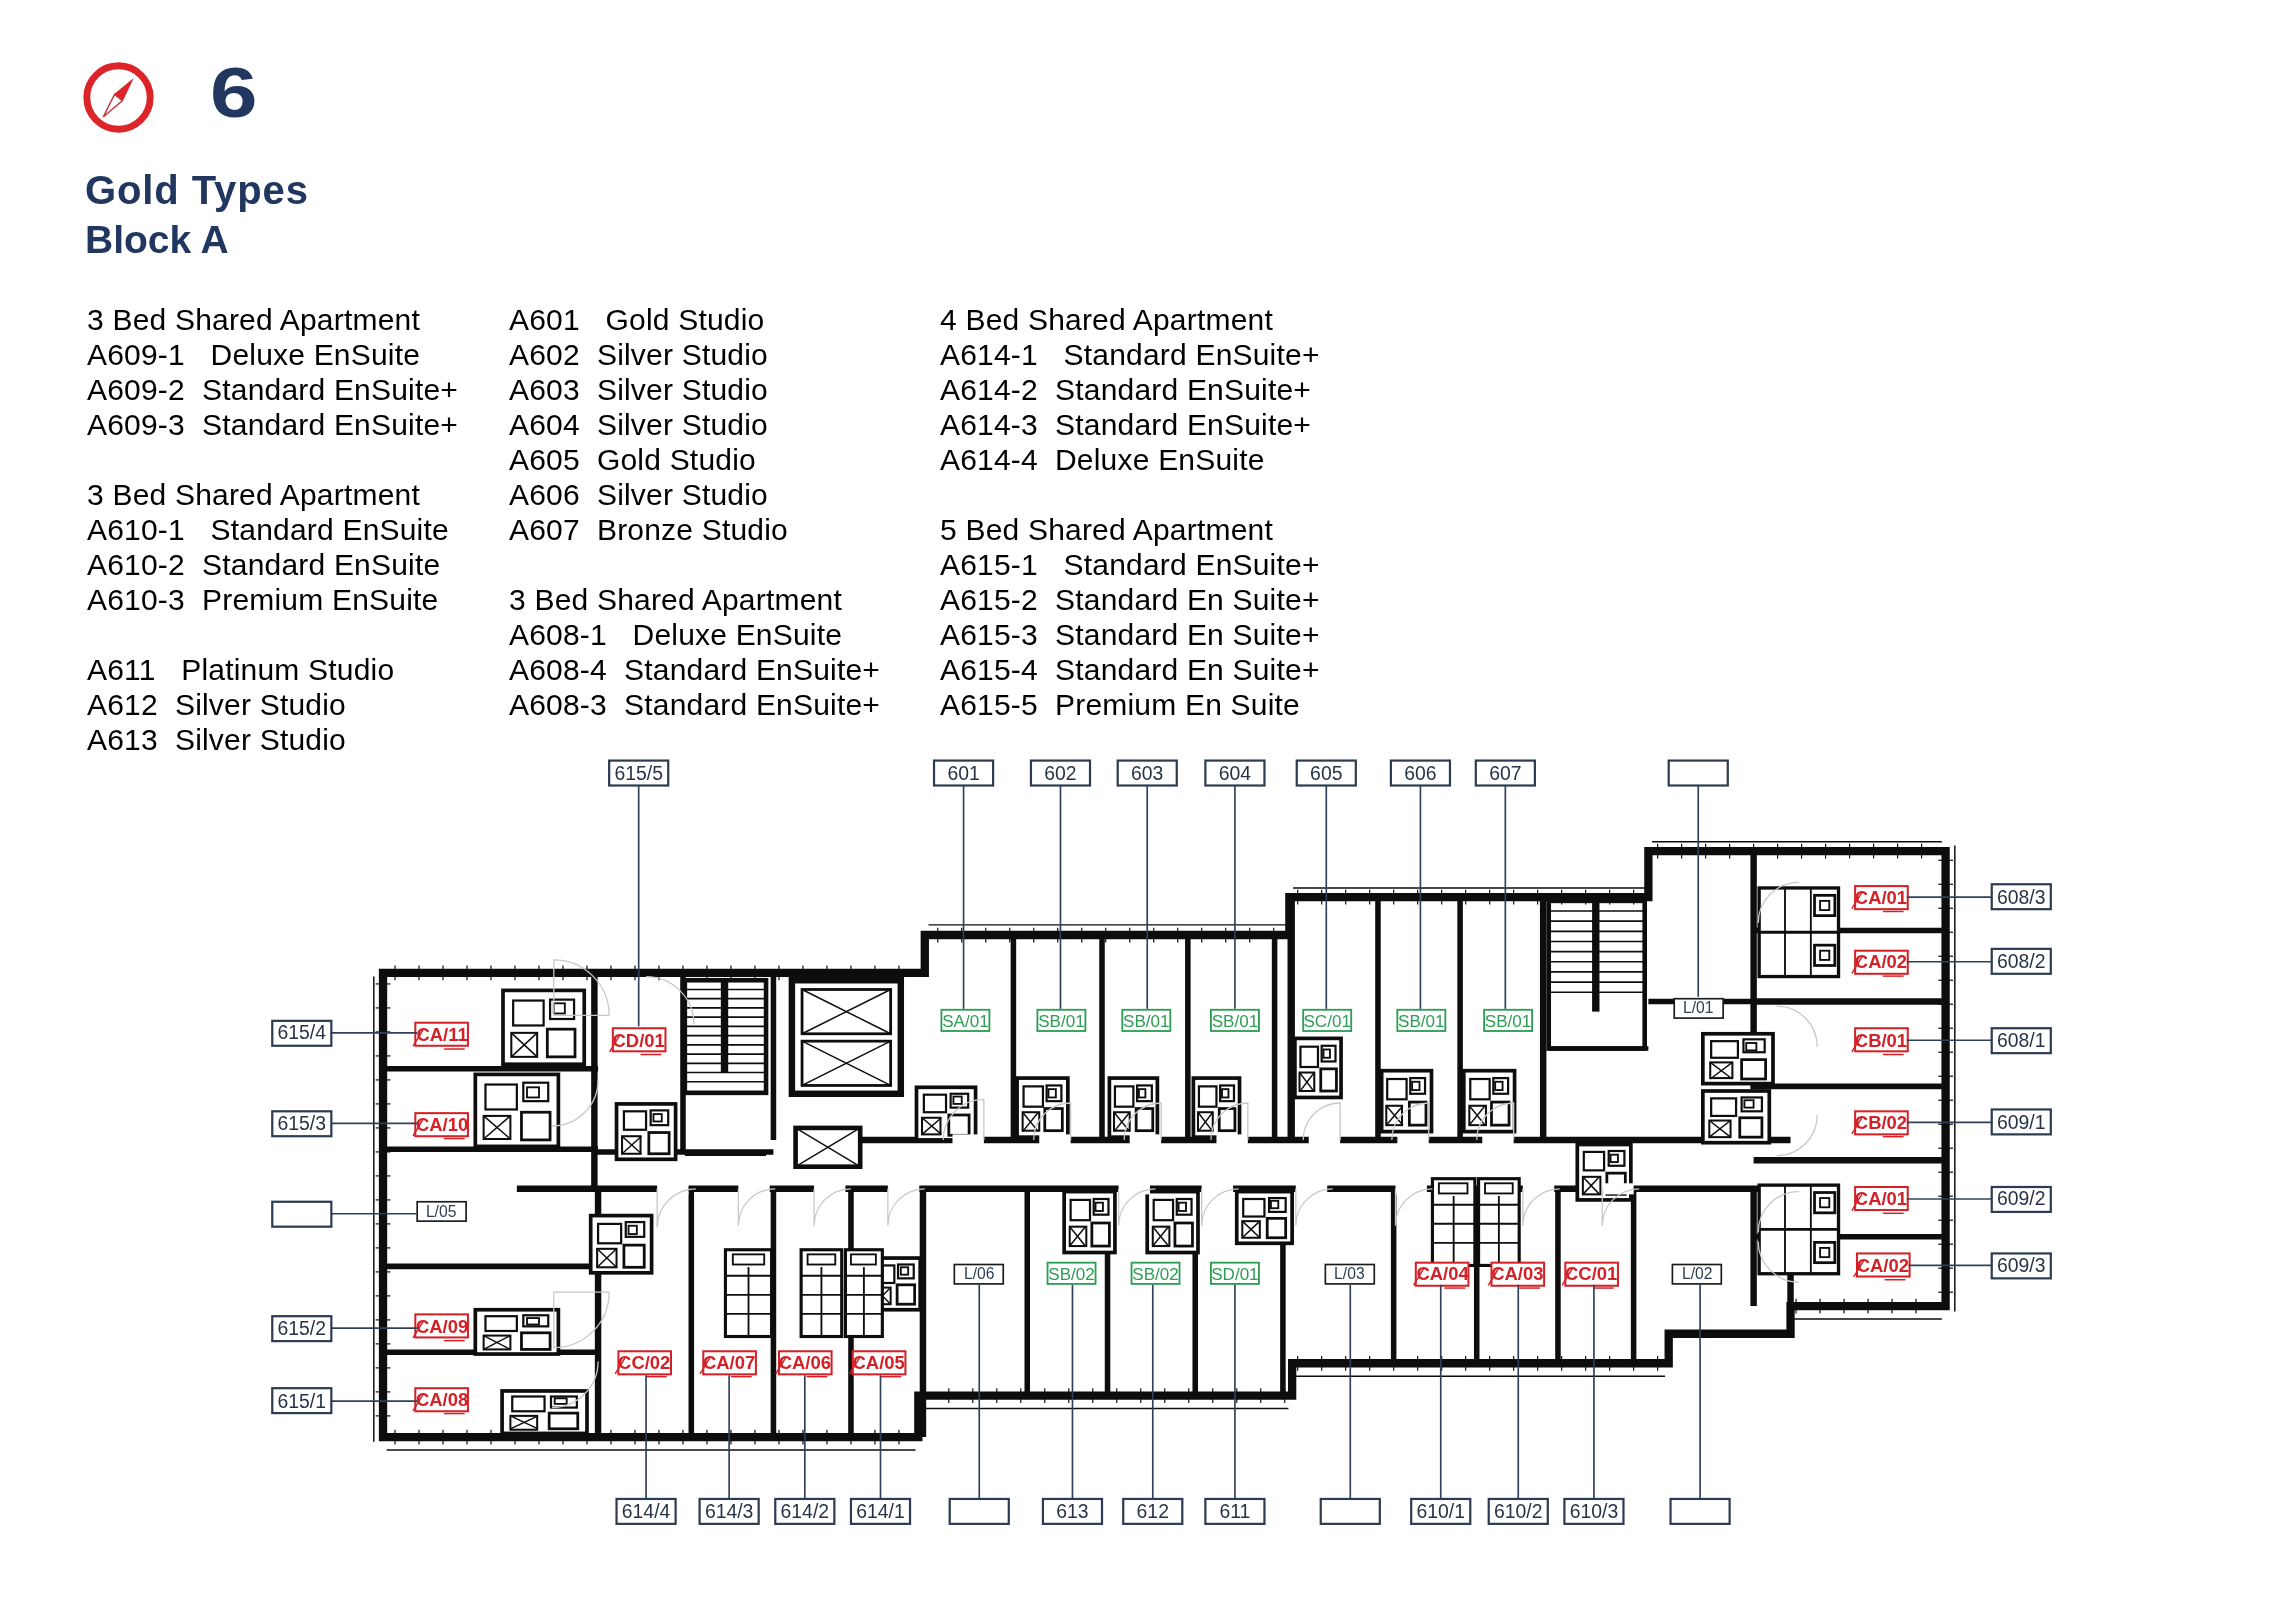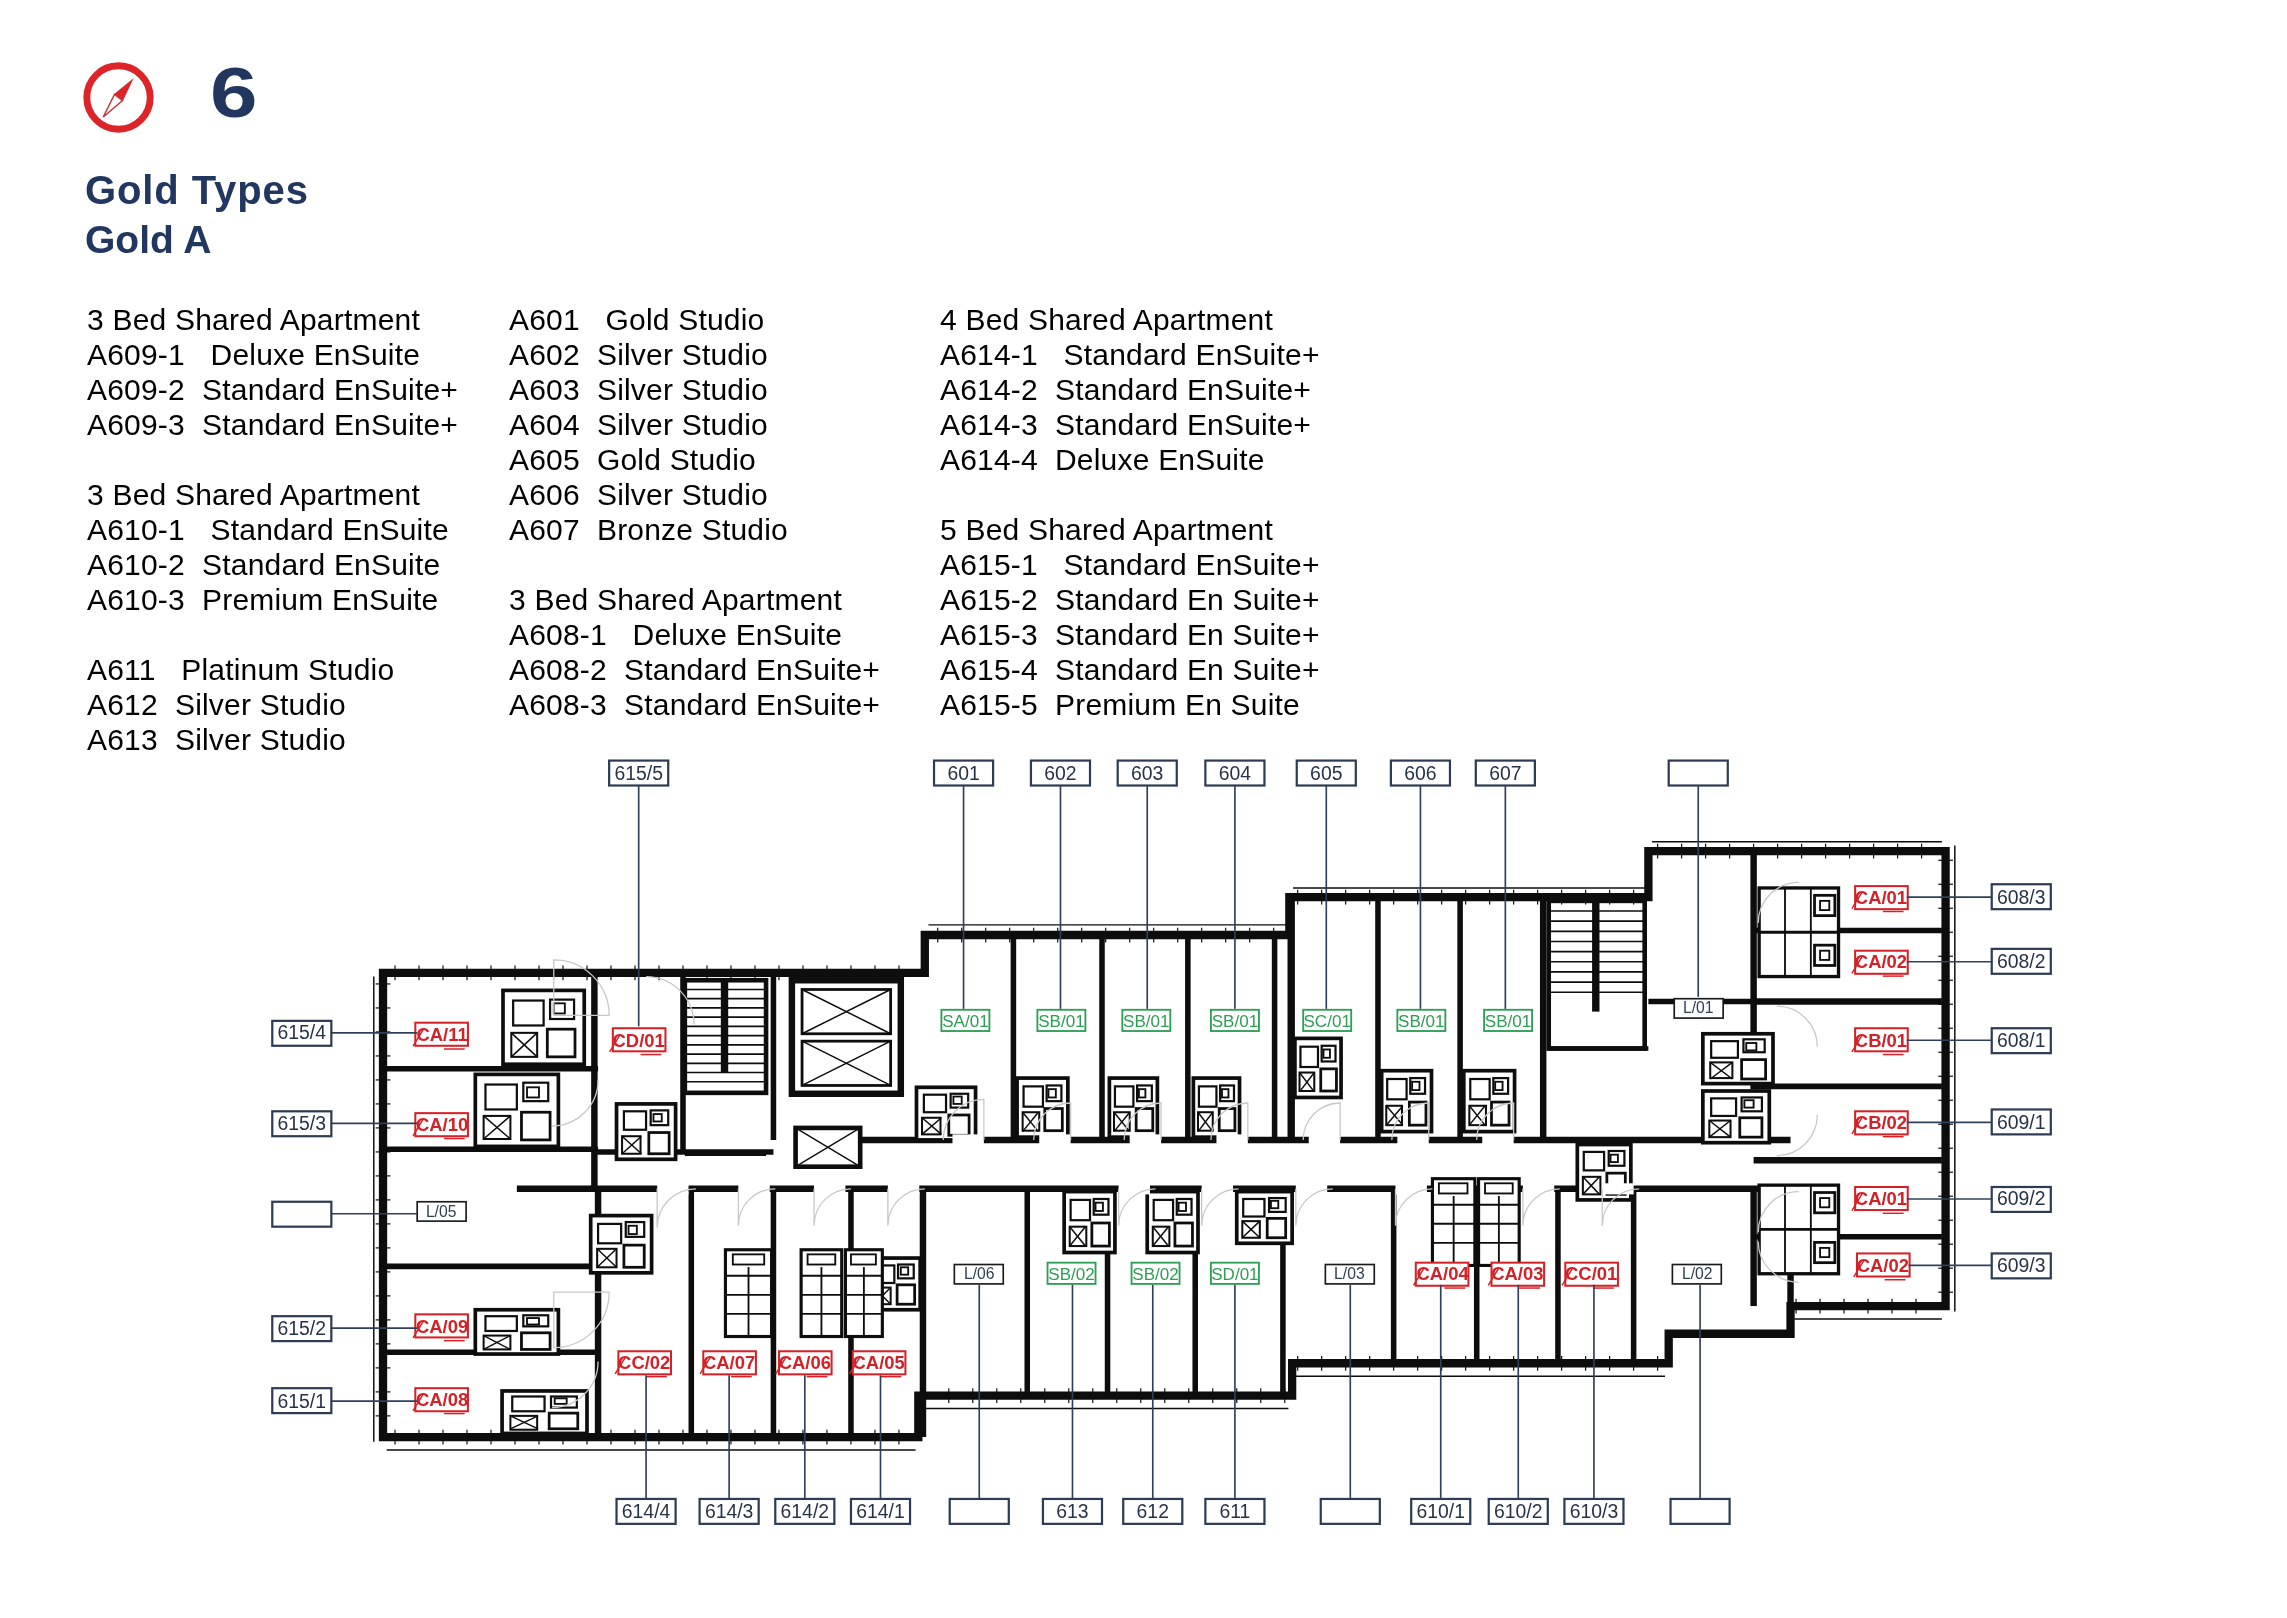--- a/index.html
+++ b/index.html
@@ -12,21 +12,21 @@
 <g transform="rotate(38 43 43)">
 <path d="M43,16 L49,43 L37,43 Z" fill="#dd2428"></path>
 <path d="M43,70 L48.5,43 L37.5,43 Z" fill="#fff" stroke="#c8373c" stroke-width="1.6"></path>
 </g>
   </svg>
 
 <div class="hdr" style="left:210px;top:53px;font-size:70px;letter-spacing:0;transform:scaleX(1.22);transform-origin:0 0;">6</div>
 
 <div class="hdr" style="left:85px;top:168px;font-size:40px;letter-spacing:0.9px;">Gold Types</div>
 
-<div class="hdr" style="left:85px;top:218px;font-size:39px;letter-spacing:0;">Gold A</div>
+<div class="hdr" style="left:85px;top:218px;font-size:39px;letter-spacing:0;">Block A</div>
 
 <div class="col" style="left:87px;top:302px;">3 Bed Shared Apartment
 A609-1   Deluxe EnSuite
 A609-2  Standard EnSuite+
 A609-3  Standard EnSuite+
 
 3 Bed Shared Apartment
 A610-1   Standard EnSuite
 A610-2  Standard EnSuite
 A610-3  Premium EnSuite
@@ -38,21 +38,21 @@
 <div class="col" style="left:509px;top:302px;">A601   Gold Studio
 A602  Silver Studio
 A603  Silver Studio
 A604  Silver Studio
 A605  Gold Studio
 A606  Silver Studio
 A607  Bronze Studio
 
 3 Bed Shared Apartment
 A608-1   Deluxe EnSuite
-A608-2  Standard EnSuite+
+A608-4  Standard EnSuite+
 A608-3  Standard EnSuite+</div>
 
 <div class="col" style="left:940px;top:302px;">4 Bed Shared Apartment
 A614-1   Standard EnSuite+
 A614-2  Standard EnSuite+
 A614-3  Standard EnSuite+
 A614-4  Deluxe EnSuite
 
 5 Bed Shared Apartment
 A615-1   Standard EnSuite+

